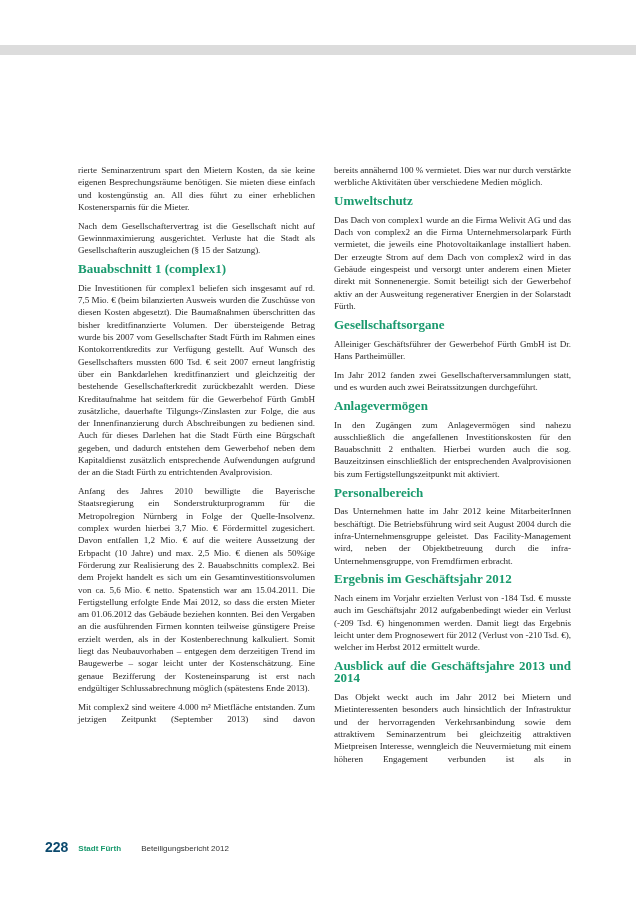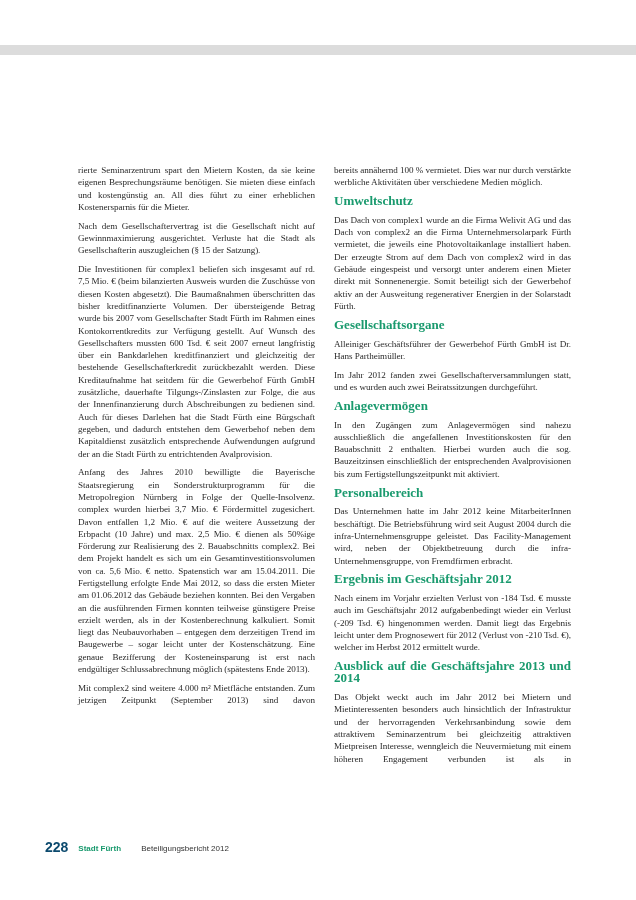--- a/index.html
+++ b/index.html
@@ -20,20 +20,21 @@
   .doc-title { color: #333; }
 </style>
 </head>
 <body>
 
 <div class="top-band"></div>
 
 <div class="col left">
   <p>rierte Seminarzentrum spart den Mietern Kosten, da sie keine eigenen Besprechungsräume benötigen. Sie mieten diese einfach und kostengünstig an. All dies führt zu einer erheblichen Kostenersparnis für die Mieter.</p>
   <p>Nach dem Gesellschaftervertrag ist die Gesellschaft nicht auf Gewinnmaximierung ausgerichtet. Verluste hat die Stadt als Gesellschafterin auszugleichen (§ 15 der Satzung).</p>
+  <h2>Bauabschnitt 1 (complex1)</h2>
   <p>Die Investitionen für complex1 beliefen sich insgesamt auf rd. 7,5 Mio. € (beim bilanzierten Ausweis wurden die Zuschüsse von diesen Kosten abgesetzt). Die Baumaßnahmen überschritten das bisher kreditfinanzierte Volumen. Der übersteigende Betrag wurde bis 2007 vom Gesellschafter Stadt Fürth im Rahmen eines Kontokorrentkredits zur Verfügung gestellt. Auf Wunsch des Gesellschafters mussten 600 Tsd. € seit 2007 erneut langfristig über ein Bankdarlehen kreditfinanziert und gleichzeitig der bestehende Gesellschafterkredit zurückbezahlt werden. Diese Kreditaufnahme hat seitdem für die Gewerbehof Fürth GmbH zusätzliche, dauerhafte Tilgungs-/Zinslasten zur Folge, die aus der Innenfinanzierung durch Abschreibungen zu bedienen sind. Auch für dieses Darlehen hat die Stadt Fürth eine Bürgschaft gegeben, und dadurch entstehen dem Gewerbehof neben dem Kapitaldienst zusätzlich entsprechende Aufwendungen aufgrund der an die Stadt Fürth zu entrichtenden Avalprovision.</p>
   <p>Anfang des Jahres 2010 bewilligte die Bayerische Staatsregierung ein Sonderstrukturprogramm für die Metropolregion Nürnberg in Folge der Quelle-Insolvenz. complex wurden hierbei 3,7 Mio. € Fördermittel zugesichert. Davon entfallen 1,2 Mio. € auf die weitere Aussetzung der Erbpacht (10 Jahre) und max. 2,5 Mio. € dienen als 50%ige Förderung zur Realisierung des 2. Bauabschnitts complex2. Bei dem Projekt handelt es sich um ein Gesamtinvestitionsvolumen von ca. 5,6 Mio. € netto. Spatenstich war am 15.04.2011. Die Fertigstellung erfolgte Ende Mai 2012, so dass die ersten Mieter am 01.06.2012 das Gebäude beziehen konnten. Bei den Vergaben an die ausführenden Firmen konnten teilweise günstigere Preise erzielt werden, als in der Kostenberechnung kalkuliert. Somit liegt das Neubauvorhaben – entgegen dem derzeitigen Trend im Baugewerbe – sogar leicht unter der Kostenschätzung. Eine genaue Bezifferung der Kosteneinsparung ist erst nach endgültiger Schlussabrechnung möglich (spätestens Ende 2013).</p>
   <p class="last">Mit complex2 sind weitere 4.000 m² Mietfläche entstanden. Zum jetzigen Zeitpunkt (September 2013) sind davon</p>
 </div>
 
 <div class="col right">
   <p>bereits annähernd 100 % vermietet. Dies war nur durch verstärkte werbliche Aktivitäten über verschiedene Medien möglich.</p>
   <h2>Umweltschutz</h2>
   <p>Das Dach von complex1 wurde an die Firma Welivit AG und das Dach von complex2 an die Firma Unternehmersolarpark Fürth vermietet, die jeweils eine Photovoltaikanlage installiert haben. Der erzeugte Strom auf dem Dach von complex2 wird in das Gebäude eingespeist und versorgt unter anderem einen Mieter direkt mit Sonnenenergie. Somit beteiligt sich der Gewerbehof aktiv an der Ausweitung regenerativer Energien in der Solarstadt Fürth.</p>
   <h2>Gesellschaftsorgane</h2>

